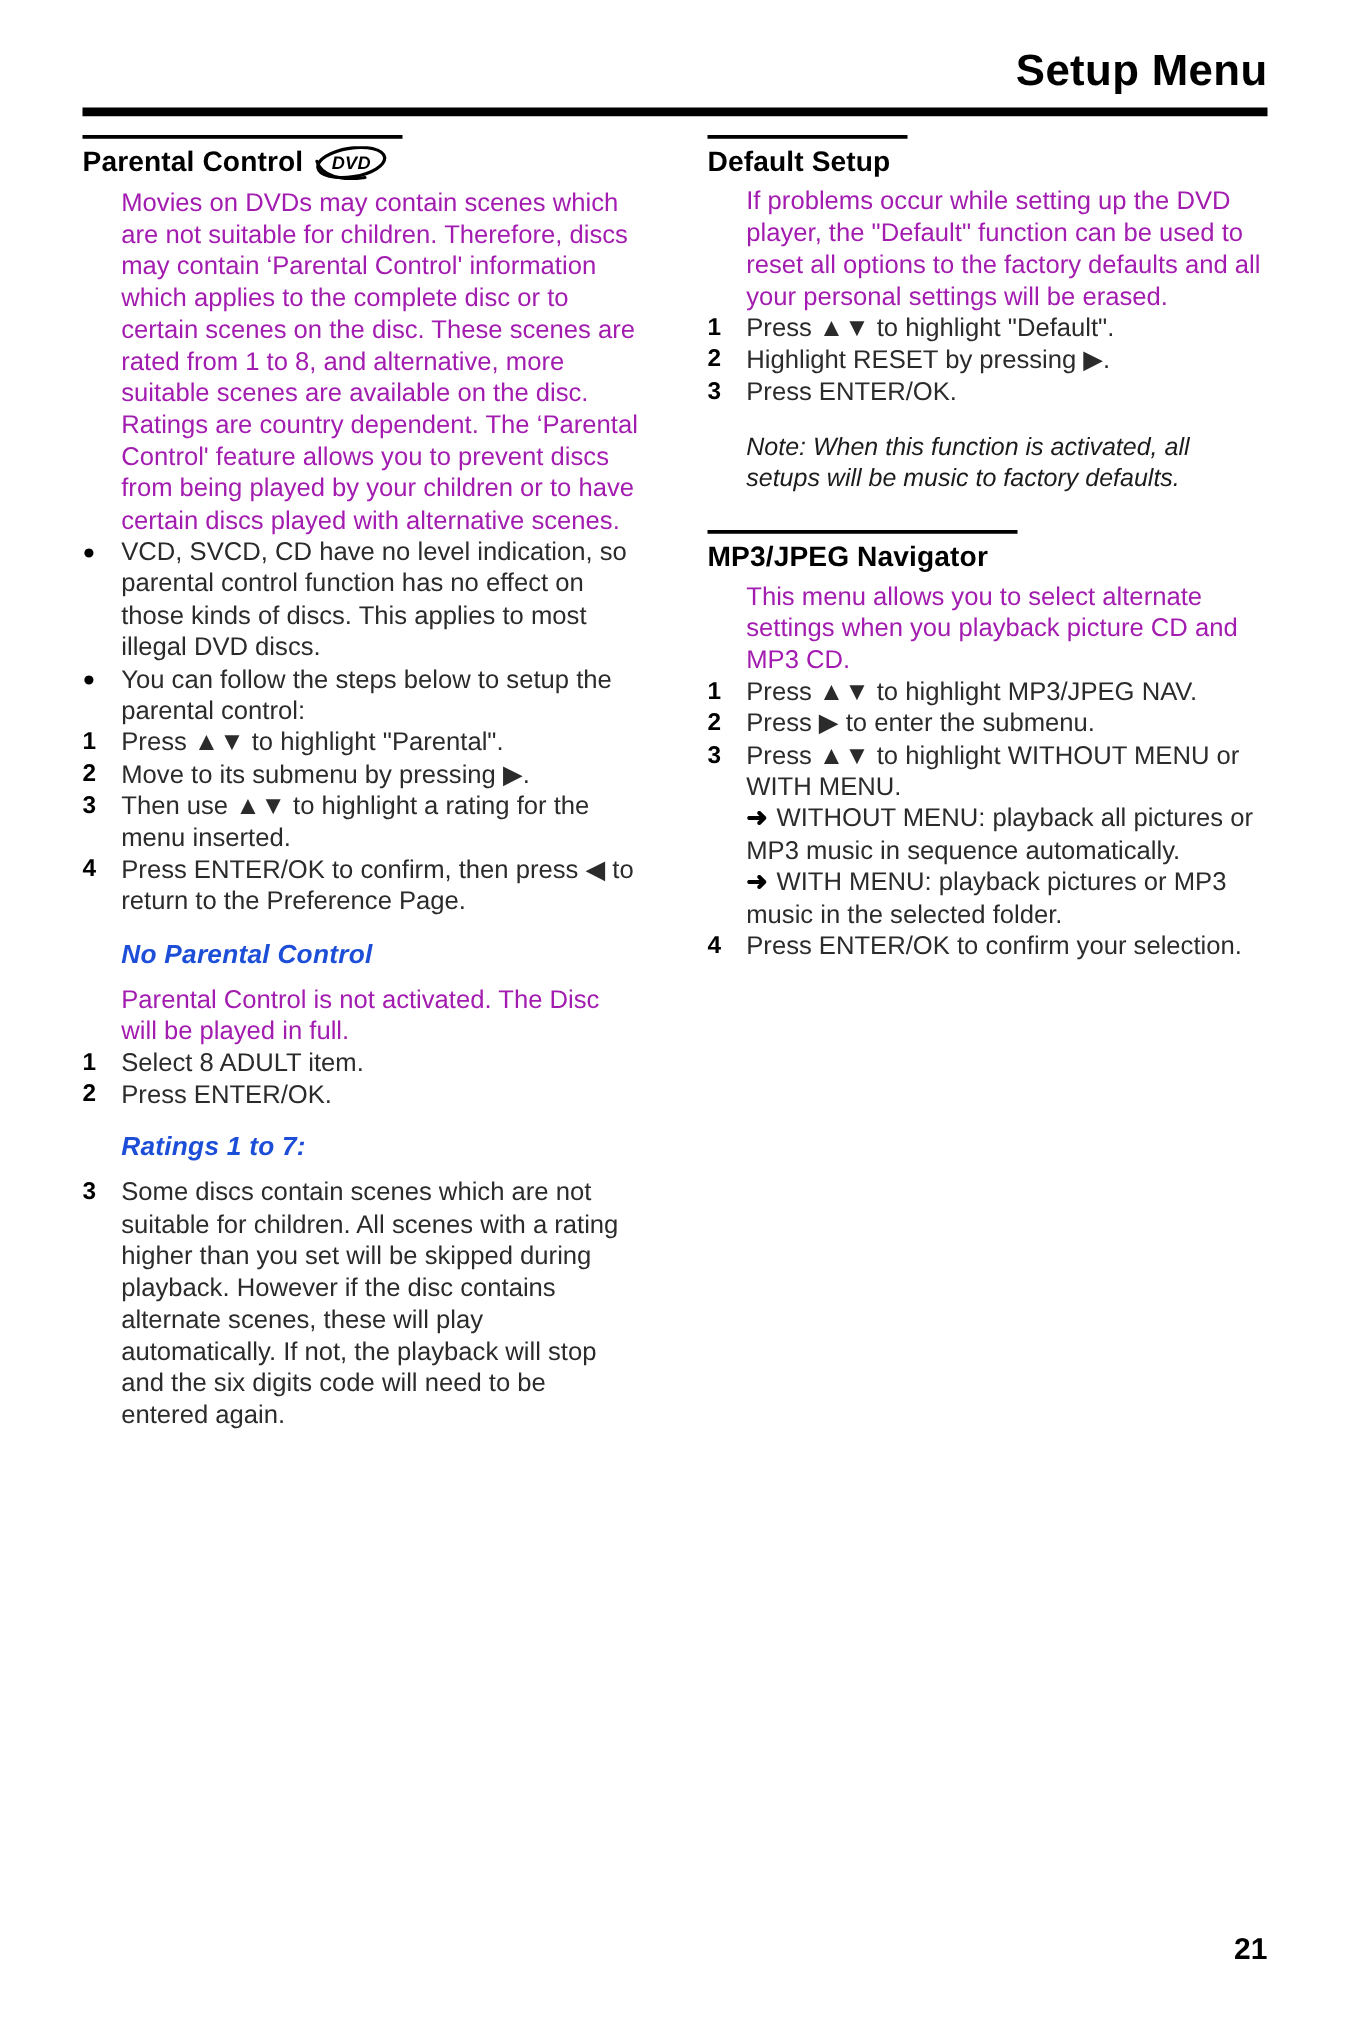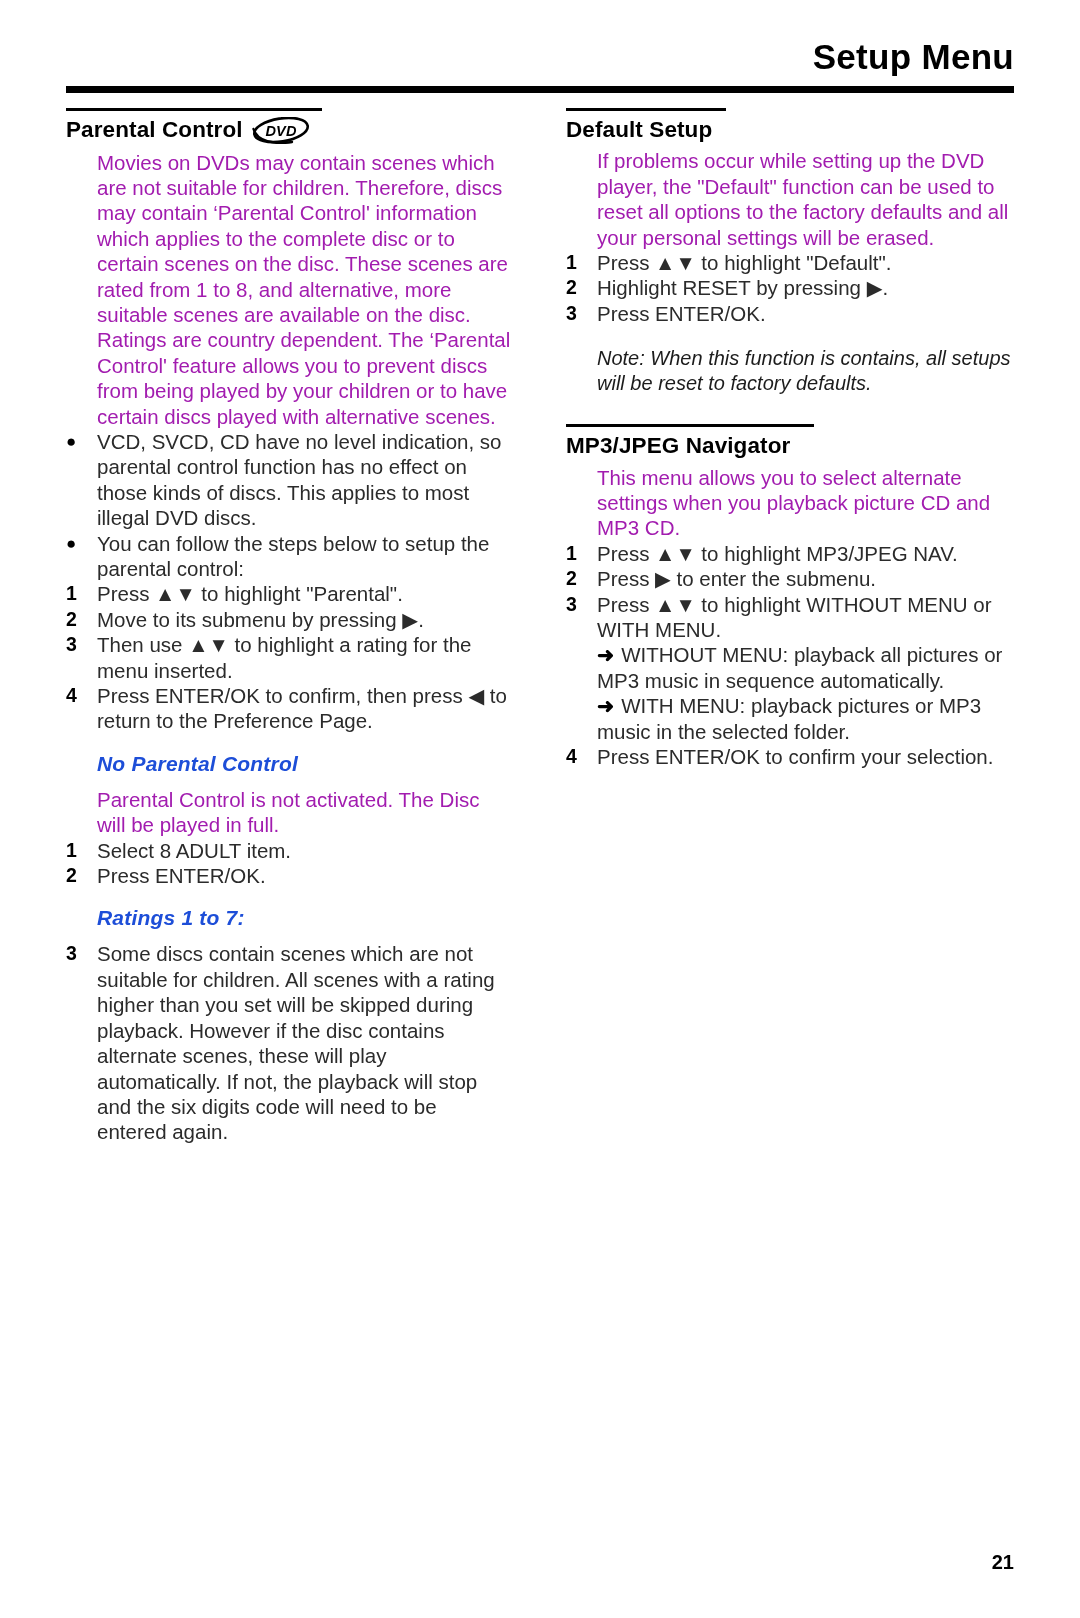--- a/index.html
+++ b/index.html
@@ -155,21 +155,21 @@
     color: #000;
     padding-right: 7px;
   }
   .spacer-28 { height: 28px; }
 
   
   .page-number {
     position: absolute;
     bottom: 44px;
     right: 66px;
-    font-size: 20px;
+    font-size: 24px;
     font-weight: bold;
     color: #000;
   }
 </style>
 </head>
 <body>
 
 <div class="page">
 
   <div class="page-title">Setup Menu</div>
@@ -254,21 +254,21 @@
       </div>
       <div class="row">
         <span class="marker">2</span>
         <span class="body">Highlight RESET by pressing ▶.</span>
       </div>
       <div class="row">
         <span class="marker">3</span>
         <span class="body">Press ENTER/OK.</span>
       </div>
 
-      <div class="note">Note: When this function is contains, all setups will be reset to factory defaults.</div>
+      <div class="note">Note: When this function is activated, all setups will be music to factory defaults.</div>
     </div>
 
     <div class="spacer-28"></div>
 
     <div class="section">
       <div class="sec-rule w-mp3"></div>
       <div class="sec-head">
         <span>MP3/JPEG Navigator</span>
       </div>
 

